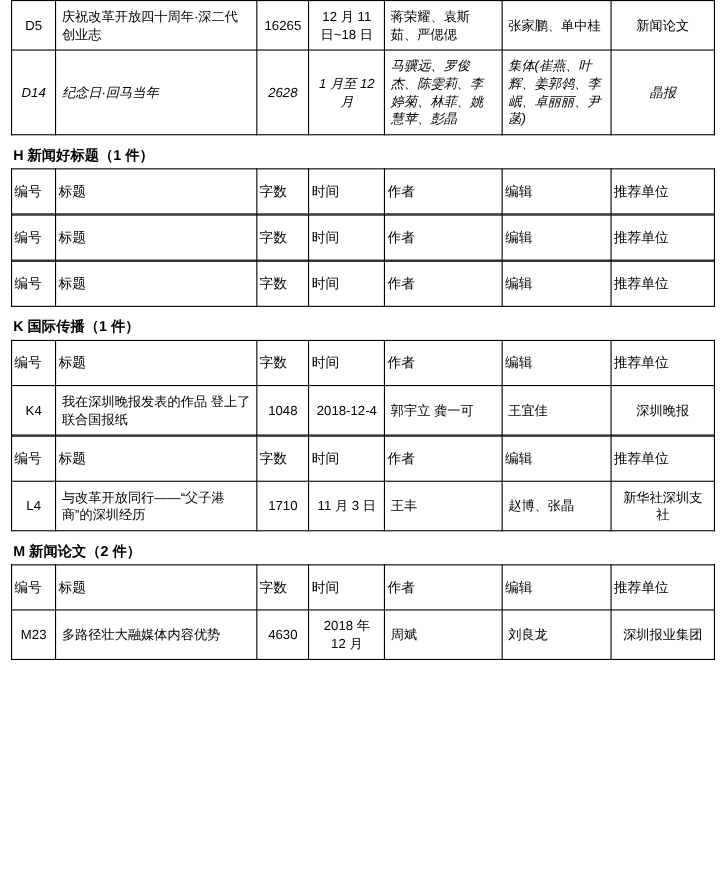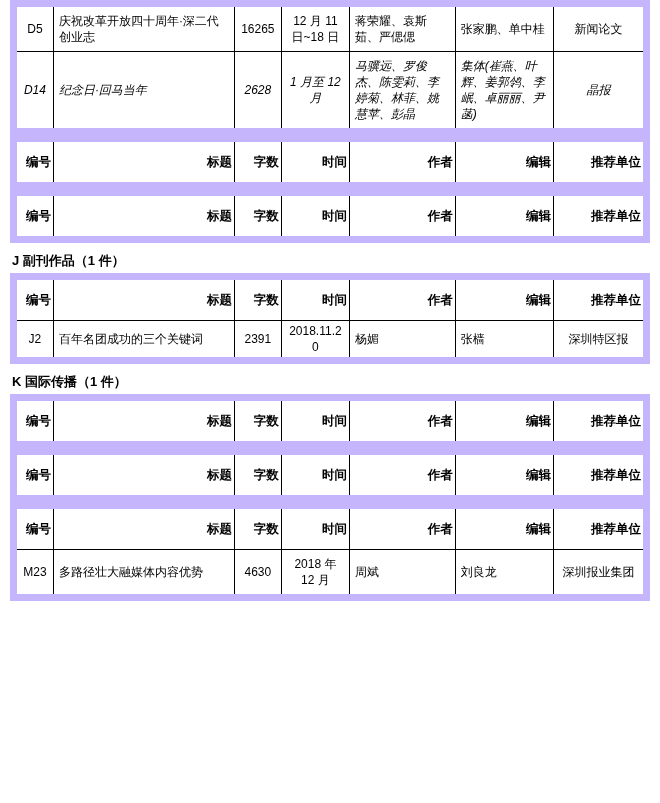--- a/index.html
+++ b/index.html
@@ -6,32 +6,32 @@
   body {
     width: 660px;
     color: #000;
     font-family: "Liberation Sans", "DejaVu Sans", sans-serif;
   }
   .page { padding: 0 10px 6px 10px; box-sizing: border-box; }
   table {
     border-collapse: collapse;
     width: 100%;
     table-layout: fixed;
-    border: 7px solid #c4b5fd;
+    border: 1px solid #c4b5fd;
   }
   th, td {
     border: 1px solid #000;
     padding: 2px 5px;
     font-size: 12px;
     line-height: 1.35;
     vertical-align: middle;
     overflow: hidden;
     word-break: break-word;
   }
-  th { font-weight: bold; text-align: right; font-size: 12.5px; padding: 2px 2px; }
+  th { font-weight: normal; text-align: left; font-size: 12.5px; padding: 2px 2px; }
   .c-id, .c-words, .c-time, .c-unit { text-align: center; }
   .c-title, .c-authors, .c-editors { text-align: left; }
   .sec-heading {
     font-weight: bold;
     font-size: 13px;
     margin: 9px 0 3px 2px;
   }
   tr.h28 td { height: 28px; }
   tr.h36 td, tr.h36 th { height: 36px; }
   tr.h40 td { height: 40px; }
@@ -75,95 +75,86 @@
         <td class="c-title">纪念日·回马当年</td>
         <td class="c-words">2628</td>
         <td class="c-time">1 月至 12 月</td>
         <td class="c-authors">马骥远、罗俊杰、陈雯莉、李婷菊、林菲、姚慧苹、彭晶</td>
         <td class="c-editors">集体(崔燕、叶辉、姜郭鸰、李岷、卓丽丽、尹菡)</td>
         <td class="c-unit">晶报</td>
       </tr>
     </tbody>
   </table>
 
-  <table>
-    <colgroup>
-      <col class="w-id">
-        <col class="w-title">
-        <col class="w-words">
-        <col class="w-time">
-      <col class="w-authors">
-        <col class="w-editors">
-        <col class="w-unit">
-    </colgroup>
-    <tbody>
-      <tr class="h36">
-        <th>编号</th>
-        <th>标题</th>
-        <th>字数</th>
-        <th>时间</th>
-        <th>作者</th>
-        <th>编辑</th>
-        <th>推荐单位</th>
-      </tr>
-    </tbody>
-  </table>
-
-  <table>
-    <colgroup>
-      <col class="w-id">
-        <col class="w-title">
-        <col class="w-words">
-        <col class="w-time">
-      <col class="w-authors">
-        <col class="w-editors">
-        <col class="w-unit">
-    </colgroup>
-    <tbody>
-      <tr class="h36">
-        <th>编号</th>
-        <th>标题</th>
-        <th>字数</th>
-        <th>时间</th>
-        <th>作者</th>
-        <th>编辑</th>
-        <th>推荐单位</th>
-      </tr>
-    </tbody>
-  </table>
-
-  <div class="sec-heading">J 副刊作品（1 件）</div>
-  <table>
-    <colgroup>
-      <col class="w-id">
-        <col class="w-title">
-        <col class="w-words">
-        <col class="w-time">
-      <col class="w-authors">
-        <col class="w-editors">
-        <col class="w-unit">
-    </colgroup>
-    <tbody>
-      <tr class="h36">
-        <th>编号</th>
-        <th>标题</th>
-        <th>字数</th>
-        <th>时间</th>
-        <th>作者</th>
-        <th>编辑</th>
-        <th>推荐单位</th>
-      </tr>
-      <tr class="h28">
-        <td class="c-id">J2</td>
-        <td class="c-title">百年名团成功的三个关键词</td>
-        <td class="c-words">2391</td>
-        <td class="c-time">2018.11.20</td>
-        <td class="c-authors">杨媚</td>
-        <td class="c-editors">张樯</td>
-        <td class="c-unit">深圳特区报</td>
+  <div class="sec-heading">H 新闻好标题（1 件）</div>
+  <table>
+    <colgroup>
+      <col class="w-id">
+        <col class="w-title">
+        <col class="w-words">
+        <col class="w-time">
+      <col class="w-authors">
+        <col class="w-editors">
+        <col class="w-unit">
+    </colgroup>
+    <tbody>
+      <tr class="h36">
+        <th>编号</th>
+        <th>标题</th>
+        <th>字数</th>
+        <th>时间</th>
+        <th>作者</th>
+        <th>编辑</th>
+        <th>推荐单位</th>
+      </tr>
+    </tbody>
+  </table>
+
+  <table>
+    <colgroup>
+      <col class="w-id">
+        <col class="w-title">
+        <col class="w-words">
+        <col class="w-time">
+      <col class="w-authors">
+        <col class="w-editors">
+        <col class="w-unit">
+    </colgroup>
+    <tbody>
+      <tr class="h36">
+        <th>编号</th>
+        <th>标题</th>
+        <th>字数</th>
+        <th>时间</th>
+        <th>作者</th>
+        <th>编辑</th>
+        <th>推荐单位</th>
+      </tr>
+    </tbody>
+  </table>
+
+  <table>
+    <colgroup>
+      <col class="w-id">
+        <col class="w-title">
+        <col class="w-words">
+        <col class="w-time">
+      <col class="w-authors">
+        <col class="w-editors">
+        <col class="w-unit">
+    </colgroup>
+    <tbody>
+      <tr class="h36">
+        <th>编号</th>
+        <th>标题</th>
+        <th>字数</th>
+        <th>时间</th>
+        <th>作者</th>
+        <th>编辑</th>
+        <th>推荐单位</th>
       </tr>
     </tbody>
   </table>
 
   <div class="sec-heading">K 国际传播（1 件）</div>
   <table>
     <colgroup>
       <col class="w-id">
         <col class="w-title">
         <col class="w-words">
@@ -175,46 +166,65 @@
     <tbody>
       <tr class="h36">
         <th>编号</th>
         <th>标题</th>
         <th>字数</th>
         <th>时间</th>
         <th>作者</th>
         <th>编辑</th>
         <th>推荐单位</th>
       </tr>
-    </tbody>
-  </table>
-
-  <table>
-    <colgroup>
-      <col class="w-id">
-        <col class="w-title">
-        <col class="w-words">
-        <col class="w-time">
-      <col class="w-authors">
-        <col class="w-editors">
-        <col class="w-unit">
-    </colgroup>
-    <tbody>
-      <tr class="h36">
-        <th>编号</th>
-        <th>标题</th>
-        <th>字数</th>
-        <th>时间</th>
-        <th>作者</th>
-        <th>编辑</th>
-        <th>推荐单位</th>
-      </tr>
-    </tbody>
-  </table>
-
+      <tr class="h40">
+        <td class="c-id">K4</td>
+        <td class="c-title">我在深圳晚报发表的作品 登上了联合国报纸</td>
+        <td class="c-words">1048</td>
+        <td class="c-time">2018-12-4</td>
+        <td class="c-authors">郭宇立 龚一可</td>
+        <td class="c-editors">王宜佳</td>
+        <td class="c-unit">深圳晚报</td>
+      </tr>
+    </tbody>
+  </table>
+
+  <table>
+    <colgroup>
+      <col class="w-id">
+        <col class="w-title">
+        <col class="w-words">
+        <col class="w-time">
+      <col class="w-authors">
+        <col class="w-editors">
+        <col class="w-unit">
+    </colgroup>
+    <tbody>
+      <tr class="h36">
+        <th>编号</th>
+        <th>标题</th>
+        <th>字数</th>
+        <th>时间</th>
+        <th>作者</th>
+        <th>编辑</th>
+        <th>推荐单位</th>
+      </tr>
+      <tr class="h40">
+        <td class="c-id">L4</td>
+        <td class="c-title">与改革开放同行——“父子港商”的深圳经历</td>
+        <td class="c-words">1710</td>
+        <td class="c-time">11 月 3 日</td>
+        <td class="c-authors">王丰</td>
+        <td class="c-editors">赵博、张晶</td>
+        <td class="c-unit">新华社深圳支社</td>
+      </tr>
+    </tbody>
+  </table>
+
+  <div class="sec-heading">M 新闻论文（2 件）</div>
   <table>
     <colgroup>
       <col class="w-id">
         <col class="w-title">
         <col class="w-words">
         <col class="w-time">
       <col class="w-authors">
         <col class="w-editors">
         <col class="w-unit">
     </colgroup>

